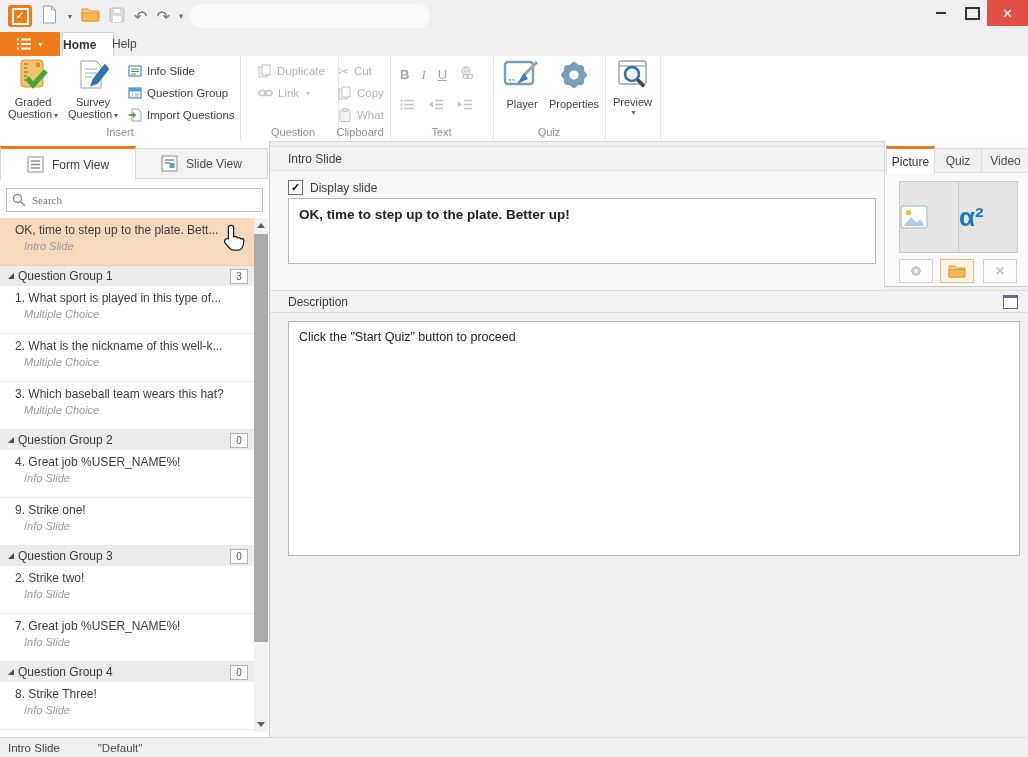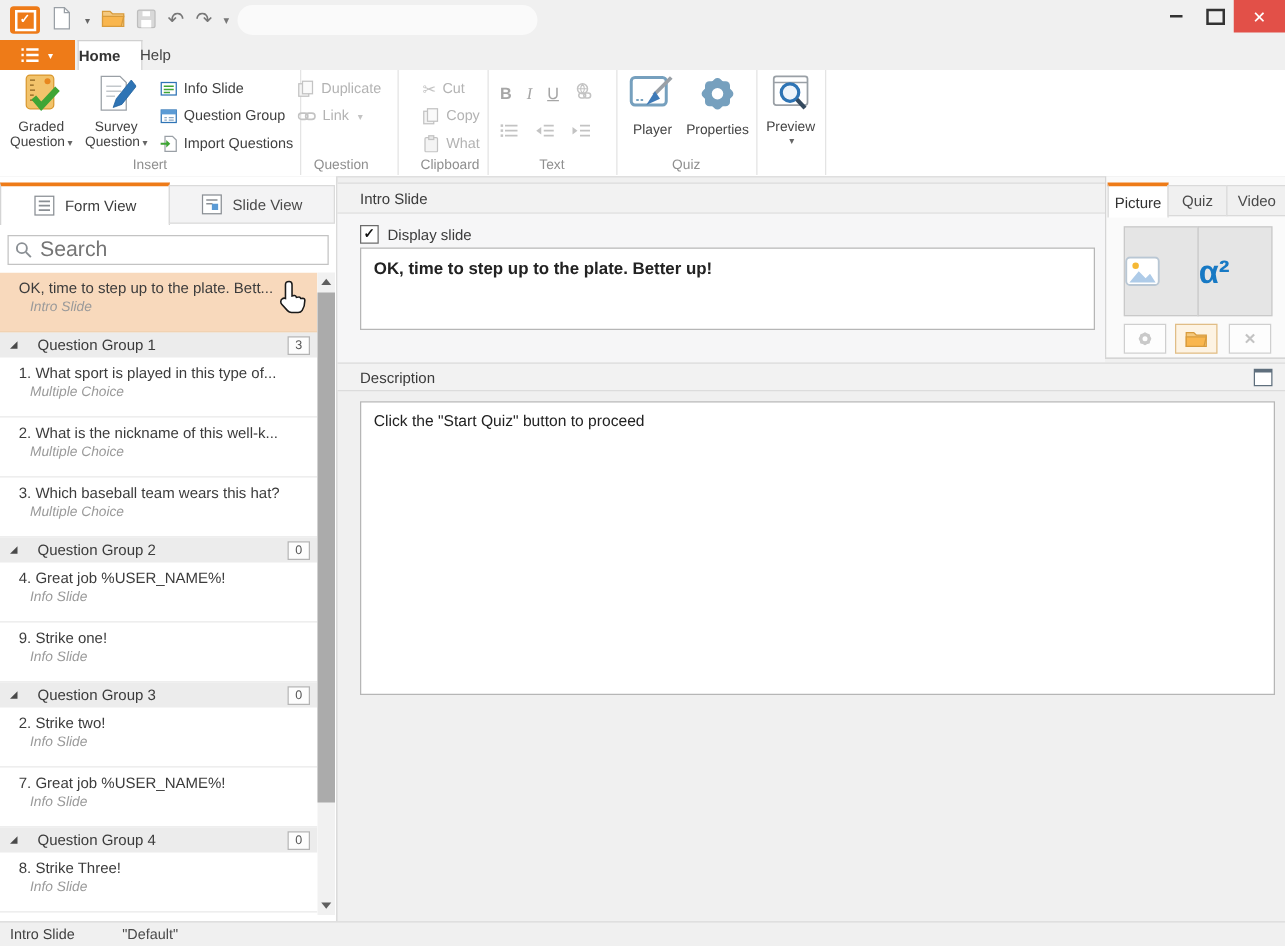--- a/index.html
+++ b/index.html
@@ -34,27 +34,27 @@
   .smallbtn{position:absolute;height:20px;display:flex;align-items:center;gap:5px;font-size:11.5px;color:#3f3f3f;cursor:pointer}
   .dis{color:#b3b3b3}
   .fmt{font-size:13px;color:#a6a6a6}
   
   .sidebar{left:0;top:141px;width:269px;height:596px;background:#fff;border-right:1px solid #cfcfcf}
   .stab{position:absolute;top:5px;height:31px;display:flex;align-items:center;justify-content:center;gap:8px;cursor:pointer}
   .stab.active{background:#fff;border:1px solid #d4d4d4;border-top:3px solid #EE7B18;border-bottom:none}
   .stab.inactive{background:#f3f3f4;border:1px solid #dadada;top:7px;height:29px;color:#4a4a4a}
   .searchbox{position:absolute;left:6px;top:47px;width:250px;height:22px;border:1px solid #c3c3c3;background:#fff;
              display:flex;align-items:center;padding-left:5px;gap:4px}
-  .searchbox input{border:none;outline:none;flex:1;font-family:Liberation Sans, sans-serif;font-size:17px;background:transparent}
+  .searchbox input{border:none;outline:none;flex:1;font-family:Liberation Serif, serif;font-size:11px;background:transparent}
   .list{position:absolute;left:0;top:77px;width:254px;height:514px;overflow:hidden;background:#fff}
   .srow{height:42px;border-bottom:1px solid #e9e9e9;padding-top:5px;cursor:pointer;box-sizing:content-box}
   .srow.sel{background:#F8D9BC;border-bottom:1px solid #eecfae}
   .stitle{font-size:12px;color:#3c3c3c;padding-left:15px;white-space:nowrap;overflow:hidden}
   .ssub{font-size:11px;font-style:italic;color:#9a9a9a;padding-left:24px;margin-top:3px}
-  .grow{height:20px;background:#ececec;display:flex;align-items:center;gap:16px;padding-left:8px;cursor:pointer}
+  .grow{height:20px;background:#ececec;display:flex;align-items:center;gap:4px;padding-left:8px;cursor:pointer}
   .tri{width:0;height:0;border-bottom:6px solid #4a4a4a;border-left:6px solid transparent}
   .gtitle{font-size:12px;color:#3b3b3b}
   .gbadge{margin-left:auto;margin-right:6px;width:16px;height:13px;border:1px solid #b4b4b4;background:#fdfdfd;
           font-size:10px;color:#555;text-align:center;line-height:13px}
   .vscroll{position:absolute;left:254px;top:77px;width:14px;height:514px;background:#f1f1f1}
   .sthumb{position:absolute;left:0;top:16px;width:14px;height:408px;background:#ababab;cursor:grab}
   .sarrow{position:absolute;left:3px;width:0;height:0;cursor:pointer}
   .up{top:5px;border-left:4px solid transparent;border-right:4px solid transparent;border-bottom:5px solid #5f5f5f}
   .down{bottom:5px;border-left:4px solid transparent;border-right:4px solid transparent;border-top:5px solid #5f5f5f}
   
@@ -190,21 +190,21 @@
         <svg width="14" height="14" viewBox="0 0 14 14">
             <path d="M4 1h6l3 3v9H4z" fill="#fff" stroke="#9aa0a6"></path>
             <path d="M0.5 7H7" stroke="#3FA535" stroke-width="1.6"></path>
             <path d="M5 4l3.2 3L5 10z" fill="#3FA535"></path>
           </svg>
         <span>Import Questions</span>
       </div>
       <div class="grplabel">Insert</div>
     </div>
 
-    <div class="grp" style="left:228px;width:90px">
+    <div class="grp" style="left:248px;width:90px">
       <div class="smallbtn dis" style="left:10px;top:5px">
         <svg width="14" height="14" viewBox="0 0 14 14">
             <rect x="1" y="3" width="8" height="10" fill="#f4f4f4" stroke="#c3c3c3"></rect>
             <rect x="4" y="1" width="8" height="10" fill="#fafafa" stroke="#c3c3c3"></rect>
           </svg>
         <span>Duplicate</span>
       </div>
       <div class="smallbtn dis" style="left:10px;top:27px">
         <svg width="15" height="12" viewBox="0 0 15 12">
             <rect x="0.8" y="3.5" width="7.5" height="5" rx="2.5" fill="none" stroke="#c3c3c3" stroke-width="1.3"></rect>

